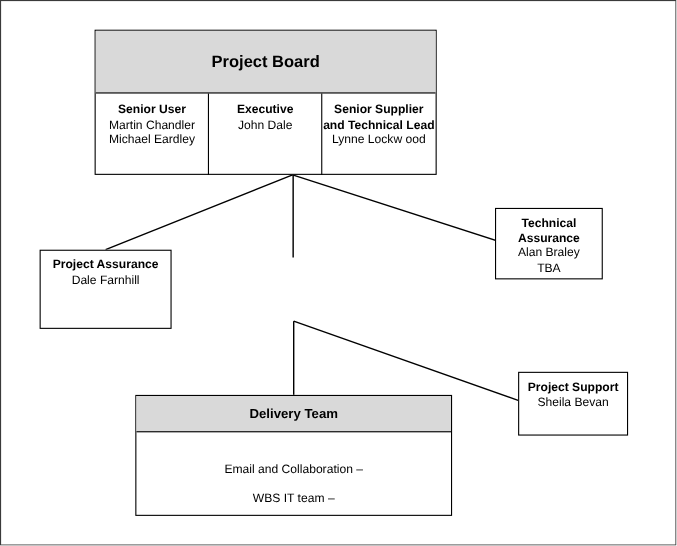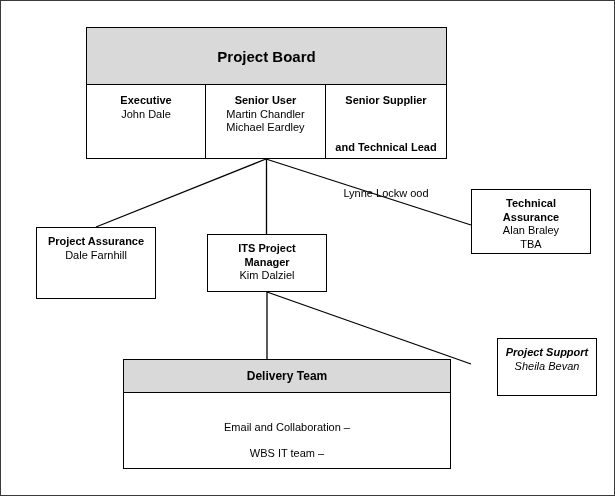--- a/index.html
+++ b/index.html
@@ -57,54 +57,54 @@
     box-sizing: border-box;
   }
   .col {
     box-sizing: border-box;
     display: flex;
     flex-direction: column;
     align-items: center;
     padding-top: 9px;
     border-right: 1.3px solid #000000;
   }
-  .col:last-child { border-right: none; gap: 33px; }
+  .col:last-child { border-right: none; }
   .role-title {
     font-weight: bold;
     font-size: 11px;
     line-height: 13.5px;
     text-align: center;
     color: #000000;
   }
   .role-name {
     font-size: 11px;
     line-height: 13.5px;
     text-align: center;
     color: #000000;
   }
   
-  #project-board { left: 85px; top: 26px; width: 361px; height: 132px; }
+  #project-board { left: 85px; top: 26px; width: 311px; height: 132px; }
   #project-board .node-header { height: 57px; font-size: 15px; }
   #project-board .cols { height: 73.7px; }
   #pb-col-senior-user { width: 120px; }
   #pb-col-executive   { width: 119px; }
   #pb-col-senior-supplier { width: 120px; }
   
   #project-assurance { left: 35px; top: 226px; width: 120px; height: 72px; }
   #its-project-manager { left: 206px; top: 233px; width: 120px; height: 58px; }
-  #technical-assurance { left: 470px; top: 188px; width: 120px; height: 65px; }
-  #project-support { left: 496px; top: 337px; width: 100px; height: 58px; font-style: italic; }
+  #technical-assurance { left: 449px; top: 188px; width: 98px; height: 65px; }
+  #project-support { left: 470px; top: 337px; width: 100px; height: 58px; }
   .small-box-inner {
     padding-top: 7px;
     display: flex;
     flex-direction: column;
     align-items: center;
   }
   
-  #delivery-team { left: 122px; top: 358px; width: 328px; height: 110px; }
+  #delivery-team { left: 122px; top: 358px; width: 288px; height: 110px; }
   #delivery-team .node-header { height: 33px; font-size: 12px; }
   #delivery-team .node-body { padding-top: 27px; }
   .dt-line {
     font-size: 11px;
     line-height: 14.5px;
     text-align: center;
     color: #000000;
   }
   .dt-gap { height: 11px; }
 </style>
@@ -125,54 +125,47 @@
 
     <line x1="266" y1="291" x2="470" y2="363" stroke="#000000" stroke-width="1.3"></line>
   </svg>
 
   <div class="node" id="project-board">
     <div class="node-header">
       <span>Project Board</span>
     </div>
     <div class="cols">
 
-      <div class="col" id="pb-col-executive">
-        <div class="role-title">Executive</div>
-        <div class="role-name">John Dale</div>
-      </div>
-
       <div class="col" id="pb-col-senior-user">
         <div class="role-title">Senior User</div>
         <div class="role-name">Martin Chandler</div>
         <div class="role-name">Michael Eardley</div>
+      </div>
+
+      <div class="col" id="pb-col-executive">
+        <div class="role-title">Executive</div>
+        <div class="role-name">John Dale</div>
       </div>
 
       <div class="col" id="pb-col-senior-supplier">
         <div class="role-title">Senior Supplier</div>
         <div class="role-title">and Technical Lead</div>
         <div class="role-name">Lynne Lockw ood</div>
       </div>
 
     </div>
   </div>
 
   <div class="node" id="project-assurance">
     <div class="small-box-inner">
       <div class="role-title">Project Assurance</div>
       <div class="role-name">Dale Farnhill</div>
     </div>
   </div>
 
-  <div class="node" id="its-project-manager">
-    <div class="small-box-inner">
-      <div class="role-title">ITS Project</div>
-      <div class="role-title">Manager</div>
-      <div class="role-name">Kim Dalziel</div>
-    </div>
-  </div>
 
   <div class="node" id="technical-assurance">
     <div class="small-box-inner">
       <div class="role-title">Technical</div>
       <div class="role-title">Assurance</div>
       <div class="role-name">Alan Braley</div>
       <div class="role-name">TBA</div>
     </div>
   </div>
 

